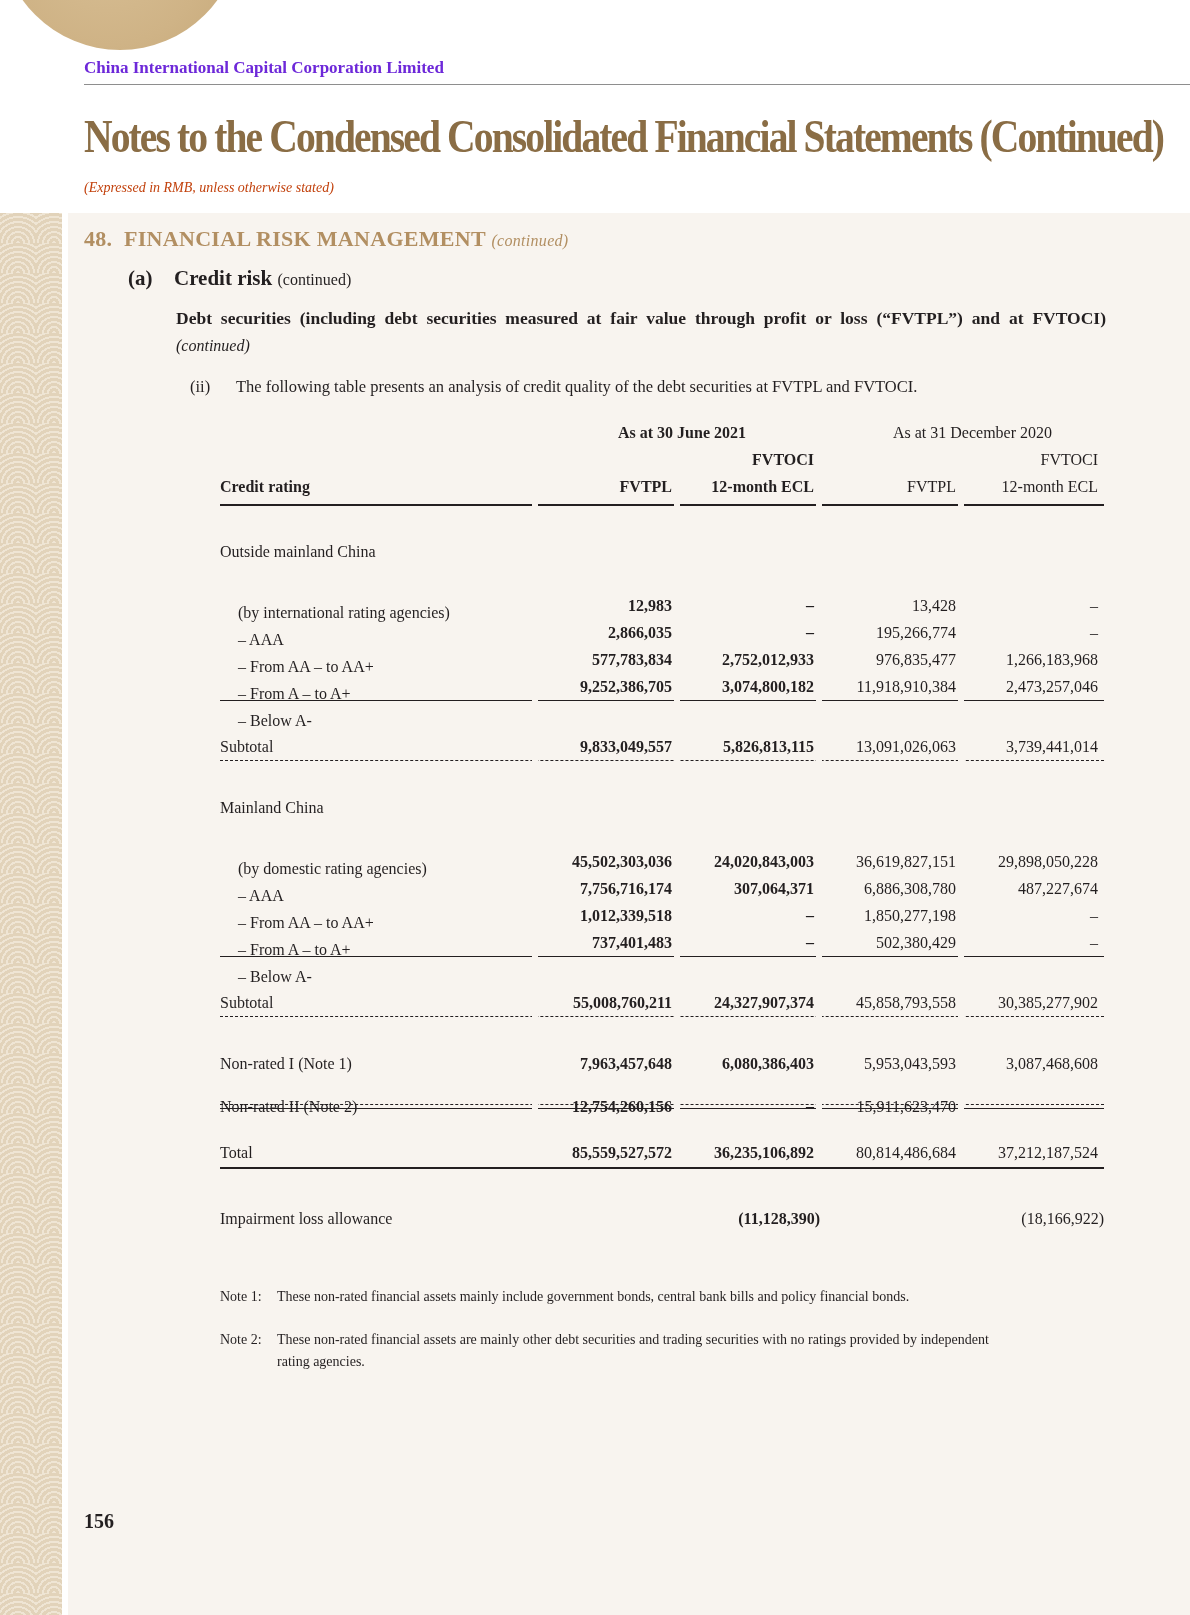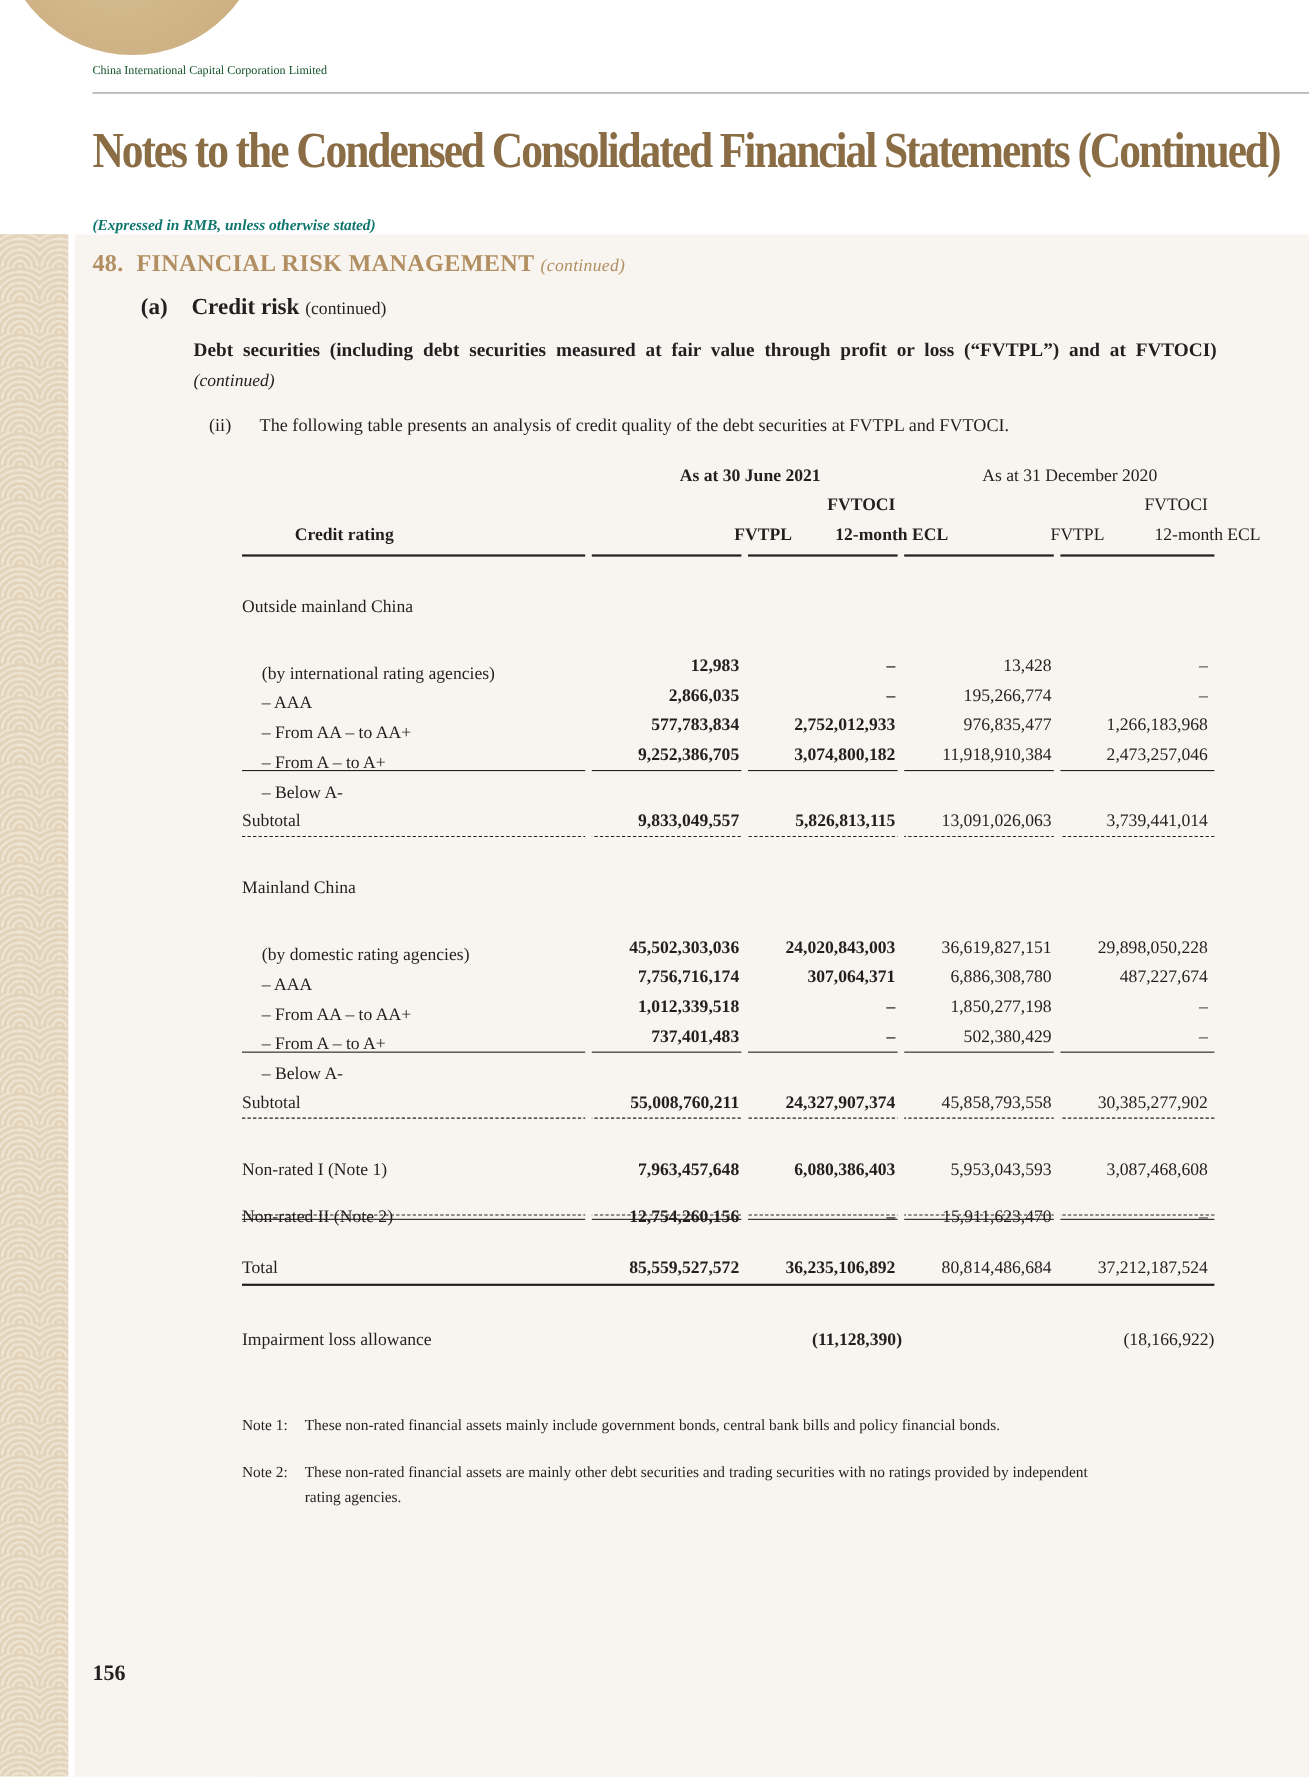--- a/index.html
+++ b/index.html
@@ -11,35 +11,35 @@
     color: #231f20;
     overflow: hidden;
   }
   .emblem {
     position: absolute; left: 0; top: -190px;
     width: 240px; height: 240px; border-radius: 50%;
     background: radial-gradient(circle at 45% 55%, #d8bf95 0%, #cfb386 55%, #c4a676 100%);
   }
   .company {
     position: absolute; left: 84px; top: 58px;
-    font-size: 11px; color: #14532d; font-weight: normal;
+    font-size: 17px; color: #6d28d9; font-weight: bold;
   }
   .header-rule {
     position: absolute; left: 84px; top: 84px; width: 1106px; height: 1px;
     background: #8e8e8e;
   }
   .title {
     position: absolute; left: 84px; top: 110px;
     font-size: 46px; font-weight: bold; color: #8a6d45;
     letter-spacing: -2.2px; white-space: nowrap;
     transform: scaleX(0.86); transform-origin: left top;
   }
   .subtitle {
-    position: absolute; left: 84px; top: 198px;
-    font-size: 14px; font-style: italic; color: #0f766e; font-weight: bold;
+    position: absolute; left: 84px; top: 180px;
+    font-size: 14px; font-style: italic; color: #c2410c;
   }
   .side-pattern {
     position: absolute; left: 0; top: 213px; width: 62px; height: 1402px;
     background-color: #e6d9c3;
     background-image:
       repeating-radial-gradient(circle at 50% 100%, #efe5d4 0 2px, #e2d3ba 2px 5px);
     background-size: 36px 30px;
   }
   .panel {
     position: absolute; left: 68px; top: 213px; width: 1122px; height: 1402px;
@@ -122,21 +122,21 @@
 <div class="tbl">
 
   <div class="row" style="top:-6px;">
     <span class="cell bold" style="right:358px;">As at 30 June 2021</span>
     <span class="cell" style="right:52px;">As at 31 December 2020</span>
   </div>
   <div class="row" style="top:21px;">
     <span class="cell c2">FVTOCI</span>
     <span class="cell c4">FVTOCI</span>
   </div>
-  <div class="row" style="top:48px;margin-left:48px;">
+  <div class="row" style="top:48px;">
     <span class="cell c0 bold">Credit rating</span>
     <span class="cell c1">FVTPL</span>
     <span class="cell c2">12-month ECL</span>
     <span class="cell c3">FVTPL</span>
     <span class="cell c4">12-month ECL</span>
   </div>
   <div class="line solid2" style="top:74px;"></div>
 
   <div class="row" style="top:113px;">
     <span class="cell c0">Outside mainland China</span>

